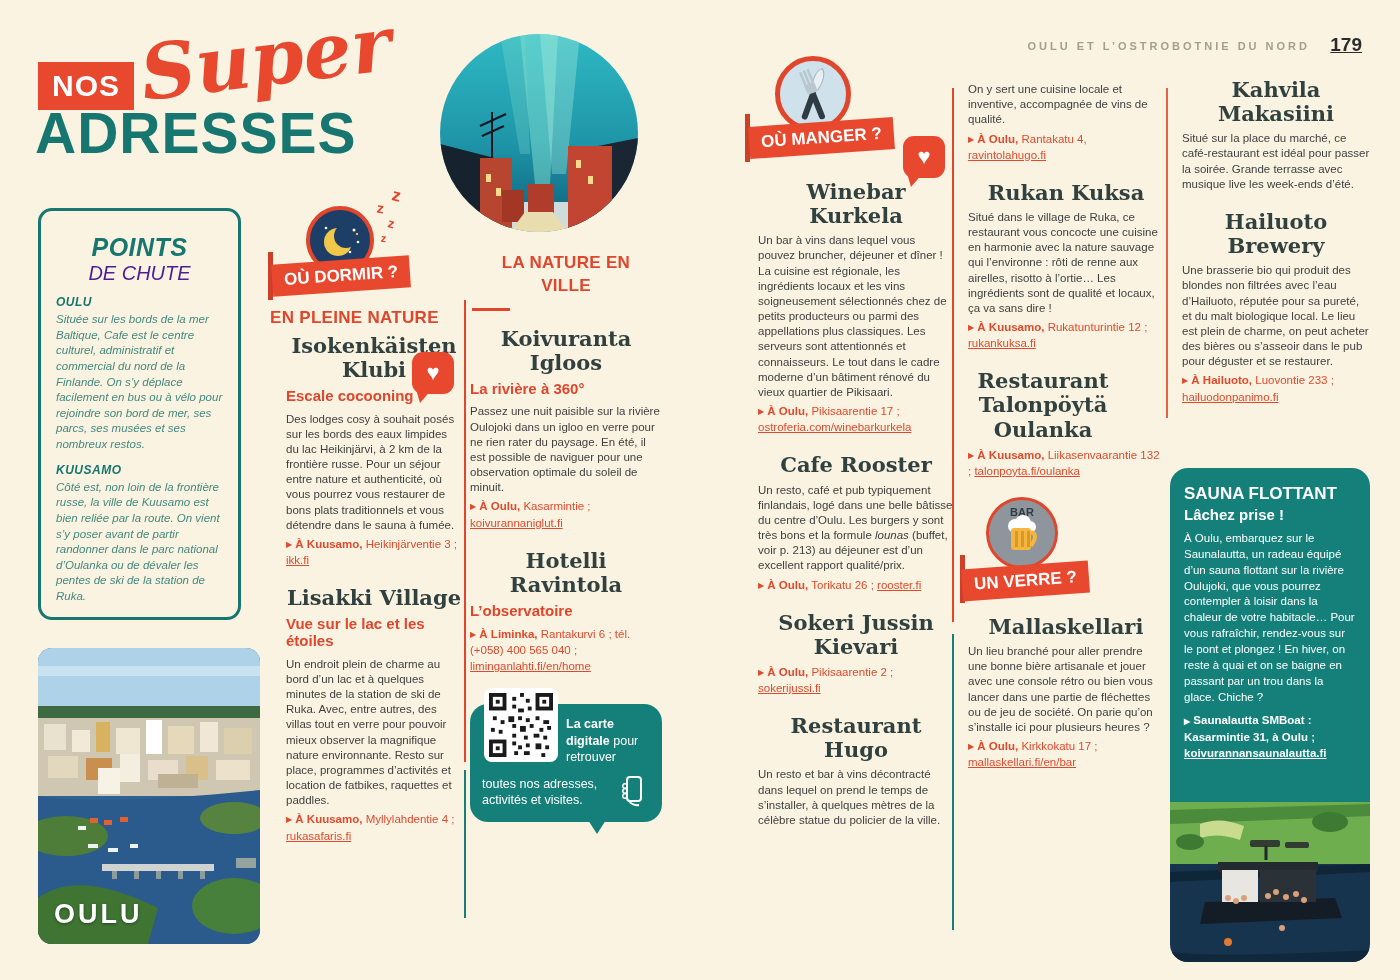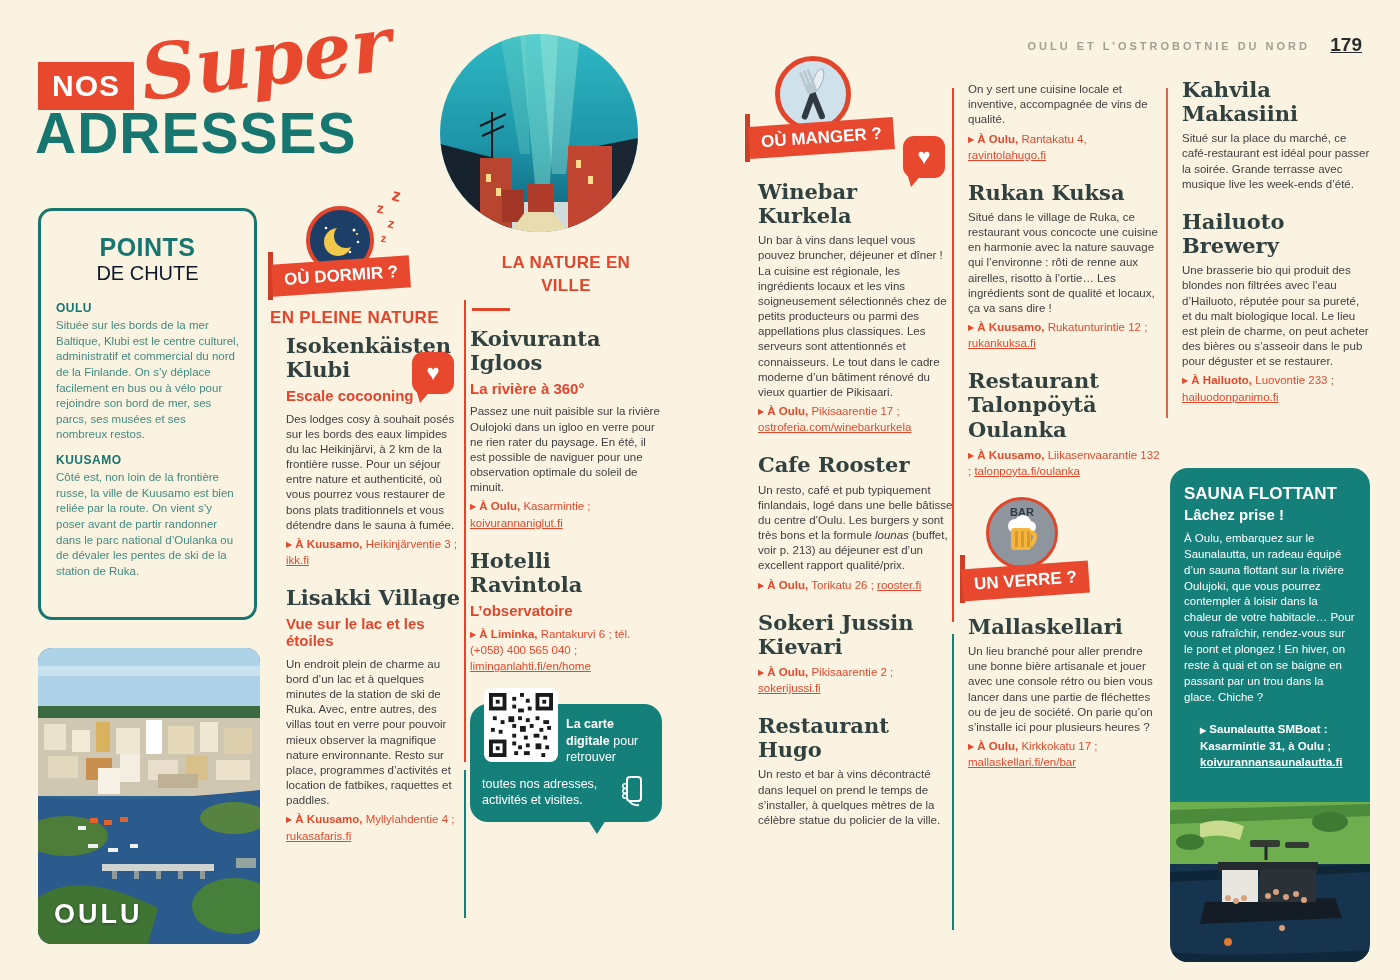--- a/index.html
+++ b/index.html
@@ -15,36 +15,36 @@
            font-size:57px;letter-spacing:1px;}
   .page-header{position:absolute;right:90px;top:40px;color:#a29f92;font-size:11px;
            font-weight:700;letter-spacing:3px;}
   .page-number{position:absolute;right:38px;top:34px;color:#2b2b2b;font-size:19px;font-weight:800;text-decoration:underline;}
   
   .aurora{position:absolute;left:440px;top:34px;width:198px;height:198px;border-radius:50%;overflow:hidden;}
   .photo-oulu{position:absolute;left:38px;top:648px;width:222px;height:296px;border-radius:14px;overflow:hidden;}
   .photo-oulu .label{position:absolute;left:16px;bottom:14px;color:#fff;font-size:27px;font-weight:800;
            letter-spacing:3px;text-shadow:0 1px 3px rgba(0,0,0,.4);}
   
-  .points-box{position:absolute;left:38px;top:208px;width:219px;height:412px;box-sizing:border-box;
-           border:3px solid #17766f;border-radius:14px;padding:22px 15px 10px;background:#faf3e2;}
+  .points-box{position:absolute;left:38px;top:208px;width:203px;height:412px;box-sizing:border-box;
+           border:3px solid #17766f;border-radius:14px;padding:22px 15px 10px;background:#faf3e2;font-style:italic;}
   .pb-t1{font-size:25px;font-weight:800;color:#17766f;text-align:center;letter-spacing:.5px;}
-  .pb-t2{font-size:20px;color:#0f172a;text-align:center;margin-bottom:16px;}
+  .pb-t2{font-size:20px;color:#4c1d95;text-align:center;margin-bottom:10px;}
   .pb-city{font-size:12px;font-weight:800;color:#17766f;margin:10px 0 3px;letter-spacing:.5px;}
   .pb-text{font-size:11.5px;line-height:1.36;color:#43897f;margin:0;}
   
   .col{position:absolute;}
   #col2{left:286px;top:334px;width:176px;}
   #col3{left:470px;top:252px;width:192px;}
   #col4{left:758px;top:56px;width:196px;}
   #col5{left:968px;top:82px;width:196px;}
   #col6{left:1182px;top:78px;width:188px;}
   .listing{margin-bottom:18px;position:relative;}
   .lname{font-family:"DejaVu Serif",serif;font-weight:700;font-size:21px;line-height:1.15;
-         color:#31413f;margin:0 0 5px;}
+         color:#31413f;margin:0 0 5px;text-align:center;}
   .tagline{font-size:15px;font-weight:800;color:#e0462c;line-height:1.15;margin:2px 0 7px;}
   .lbody{font-size:11.5px;line-height:1.32;margin:0 0 3px;}
   .addr{font-size:11.5px;line-height:1.4;color:#e2492c;margin:0;}
   .addr strong{font-weight:800;}
   .addr .marker{font-size:8px;vertical-align:1px;}
   .addr a{color:#e2492c;text-decoration:underline;}
   .sec-head{font-size:17px;font-weight:800;color:#e0462c;letter-spacing:.3px;}
   .nature-head{text-align:center;line-height:1.35;}
   .red-dash{width:38px;height:3px;background:#e0462c;margin:10px 0 16px 2px;}
   
@@ -69,21 +69,21 @@
   .qr-right{margin-left:84px;font-size:12.5px;line-height:1.3;min-height:58px;}
   .qr-bottom{font-size:12.5px;line-height:1.3;display:flex;align-items:flex-end;}
   .qr-bottom .txt{width:138px;}
   
   .sauna-card{position:absolute;left:1170px;top:468px;width:200px;height:494px;border-radius:18px;
         overflow:hidden;display:flex;flex-direction:column;}
   .sauna-top{background:#15807a;color:#fff;padding:16px 14px 10px;flex:1;}
   .sauna-h1{font-size:17px;font-weight:800;margin:0 0 2px;}
   .sauna-h2{font-size:15px;font-weight:800;margin:0 0 8px;}
   .sauna-body{font-size:11.5px;line-height:1.38;margin:0 0 7px;}
-  .sauna-addr{font-size:11.5px;line-height:1.4;font-weight:700;margin:16px;}
+  .sauna-addr{font-size:11.5px;line-height:1.4;font-weight:700;margin:0;}
   .sauna-addr a{color:#fff;}
   .sauna-photo{height:160px;flex:none;}
 </style>
 </head>
 <body>
 
 <div class="page">
 
   <div class="nos-box">NOS</div>
   <div class="super-script">Super</div>
@@ -119,21 +119,21 @@
       <line x1="52" y1="124" x2="52" y2="78" stroke="#10191f" stroke-width="2"></line>
       <line x1="40" y1="92" x2="66" y2="80" stroke="#10191f" stroke-width="2"></line>
       <line x1="42" y1="102" x2="64" y2="92" stroke="#10191f" stroke-width="2"></line>
     </svg>
   </div>
 
   <div class="points-box">
     <div class="pb-t1">POINTS</div>
     <div class="pb-t2">DE CHUTE</div>
     <div class="pb-city">OULU</div>
-    <p class="pb-text">Située sur les bords de la mer Baltique, Klubi est le centre culturel, administratif et commercial du nord de la Finlande. On s’y déplace facilement en bus ou à vélo pour rejoindre son bord de mer, ses parcs, ses musées et ses nombreux restos.</p>
+    <p class="pb-text">Située sur les bords de la mer Baltique, Cafe est le centre culturel, administratif et commercial du nord de la Finlande. On s’y déplace facilement en bus ou à vélo pour rejoindre son bord de mer, ses parcs, ses musées et ses nombreux restos.</p>
     <div class="pb-city">KUUSAMO</div>
     <p class="pb-text">Côté est, non loin de la frontière russe, la ville de Kuusamo est bien reliée par la route. On vient s’y poser avant de partir randonner dans le parc national d’Oulanka ou de dévaler les pentes de ski de la station de Ruka.</p>
   </div>
 
   <div class="flag" style="position:absolute;left:268px;top:186px;width:160px;height:120px;">
     <span class="zzz" style="right:28px;top:0;font-size:17px;transform:rotate(14deg);">z</span>
     <span class="zzz" style="right:44px;top:14px;font-size:14px;transform:rotate(8deg);">z</span>
     <span class="zzz" style="right:34px;top:30px;font-size:13px;transform:rotate(14deg);">z</span>
     <span class="zzz" style="right:42px;top:46px;font-size:11px;transform:rotate(6deg);">z</span>
     <span class="badge-circle" style="left:38px;top:20px;width:60px;height:60px;border:4px solid #e0462c;background:#1d3e66;">

